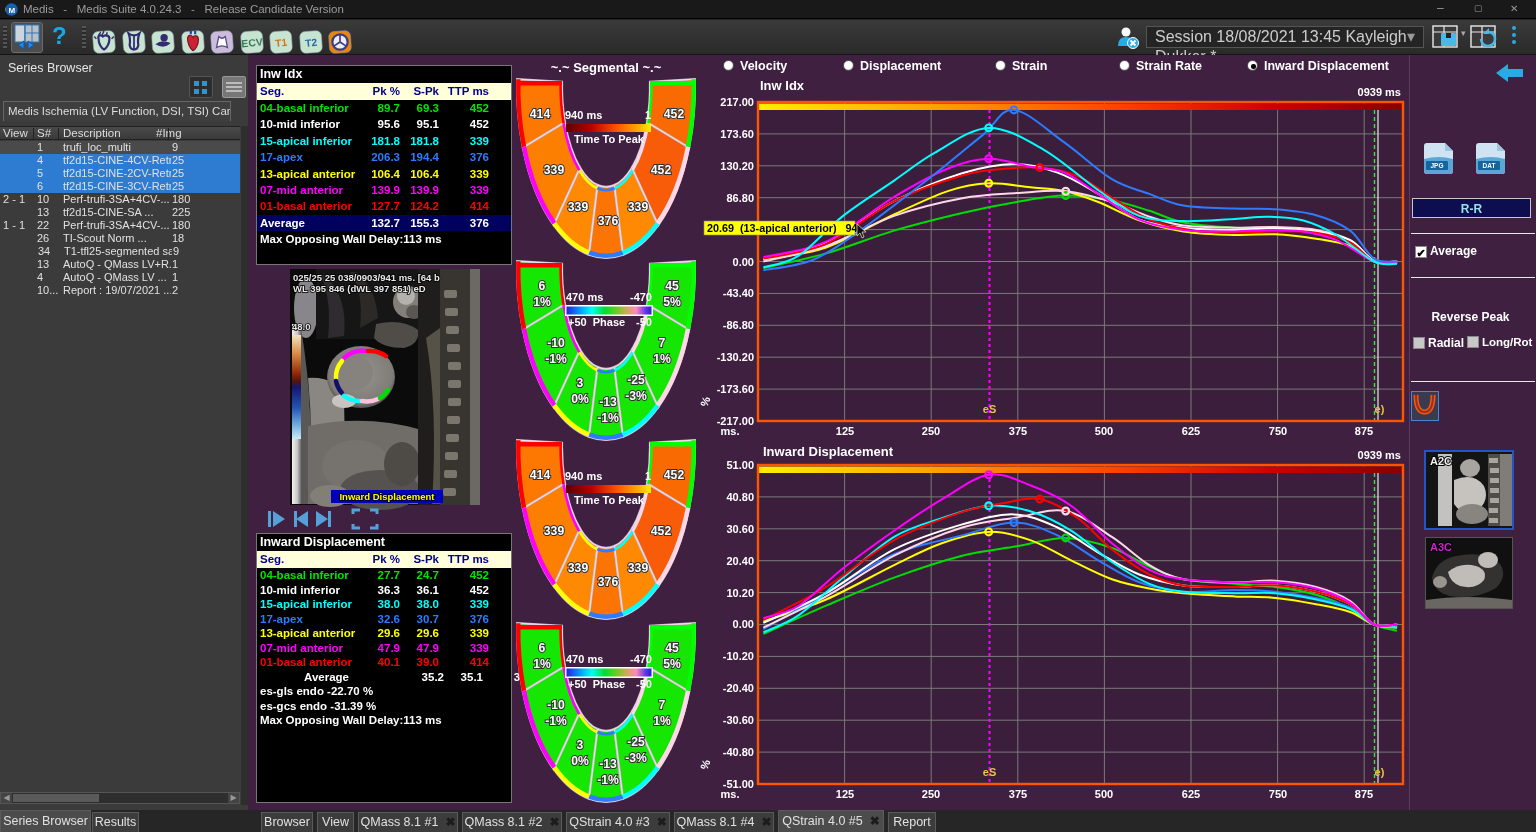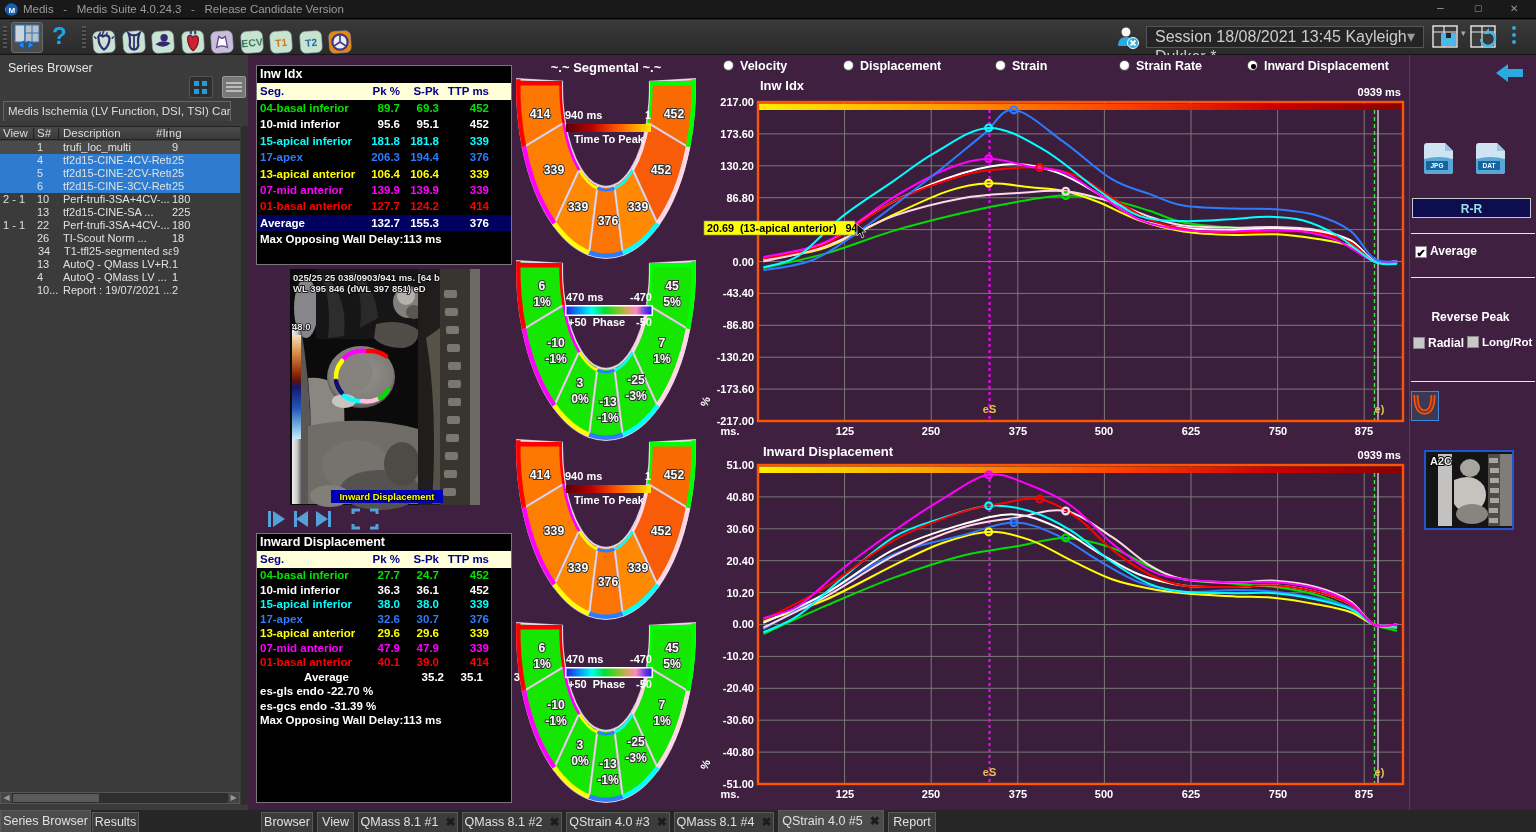--- a/index.html
+++ b/index.html
@@ -736,20 +736,30 @@
           <rect x="64" y="16" width="9" height="5"></rect>
           <rect x="64" y="26" width="9" height="5"></rect>
           <rect x="64" y="36" width="9" height="5"></rect>
           <rect x="64" y="46" width="9" height="5"></rect>
           <rect x="63" y="56" width="9" height="5"></rect>
           <rect x="63" y="66" width="9" height="5"></rect>
         </g>
 <rect x="74" y="2" width="12" height="72" fill="#807c78"></rect>
 <text x="4" y="13" font-size="11" font-weight="bold" fill="#f0f0f0" font-family="Liberation Sans" style="paint-order:stroke;stroke:#000;stroke-width:2px">A2C</text>
 </svg></div>
+<div style="position:absolute;left:20px;top:482px;width:88px;height:72px;background:#0a0a0a;border:1px solid #555">
+<svg width="86" height="70" viewBox="0 0 86 70">
+<rect width="86" height="70" fill="#101010"></rect>
+<path d="M6 40 Q10 22 30 18 Q60 12 74 26 Q82 38 70 50 Q50 62 24 58 Q8 54 6 40Z" fill="#343230"></path>
+<path d="M22 34 Q34 24 50 28 Q62 32 58 42 Q50 52 34 48 Q24 44 22 34Z" fill="#c0bcb8"></path>
+<ellipse cx="62" cy="22" rx="10" ry="8" fill="#c0bcb8"></ellipse>
+<ellipse cx="14" cy="44" rx="7" ry="6" fill="#98948e"></ellipse>
+<path d="M0 62 Q40 56 86 62 L86 70 L0 70Z" fill="#6a6662"></path>
+<text x="4" y="13" font-size="11" font-weight="bold" fill="#cc22cc" font-family="Liberation Sans" style="paint-order:stroke;stroke:#000;stroke-width:2px">A3C</text>
+</svg></div>
 </div>
 <div class="abs" style="left:0;top:810px;width:1536px;height:22px;background:#262626">
 </div>
 <div style="position:absolute;left:0px;top:810px;width:91px;height:22px;background:#4c4c4c;border:1px solid #5a5a5a;border-bottom:none;color:#e0e0e0;font-size:12.5px;text-align:center;line-height:20px;white-space:nowrap">Series Browser</div>
 <div style="position:absolute;left:92px;top:812px;width:47px;height:20px;background:#3c3c3c;border:1px solid #5a5a5a;border-bottom:none;color:#e0e0e0;font-size:12.5px;text-align:center;line-height:18px;white-space:nowrap">Results</div>
 <div style="position:absolute;left:261px;top:812px;width:52px;height:20px;background:#3c3c3c;border:1px solid #5a5a5a;border-bottom:none;color:#e0e0e0;font-size:12.5px;text-align:center;line-height:18px;white-space:nowrap">Browser</div>
 <div style="position:absolute;left:317px;top:812px;width:37px;height:20px;background:#3c3c3c;border:1px solid #5a5a5a;border-bottom:none;color:#e0e0e0;font-size:12.5px;text-align:center;line-height:18px;white-space:nowrap">View</div>
 <div style="position:absolute;left:358px;top:812px;width:100px;height:20px;background:#3c3c3c;border:1px solid #5a5a5a;border-bottom:none;color:#e0e0e0;font-size:12.5px;text-align:center;line-height:18px;white-space:nowrap">QMass 8.1 #1<span style="color:#1c1c1c;font-weight:bold;margin-left:7px;font-size:12px">✖</span></div>
 <div style="position:absolute;left:462px;top:812px;width:100px;height:20px;background:#3c3c3c;border:1px solid #5a5a5a;border-bottom:none;color:#e0e0e0;font-size:12.5px;text-align:center;line-height:18px;white-space:nowrap">QMass 8.1 #2<span style="color:#1c1c1c;font-weight:bold;margin-left:7px;font-size:12px">✖</span></div>
 <div style="position:absolute;left:566px;top:812px;width:104px;height:20px;background:#3c3c3c;border:1px solid #5a5a5a;border-bottom:none;color:#e0e0e0;font-size:12.5px;text-align:center;line-height:18px;white-space:nowrap">QStrain 4.0 #3<span style="color:#1c1c1c;font-weight:bold;margin-left:7px;font-size:12px">✖</span></div>

